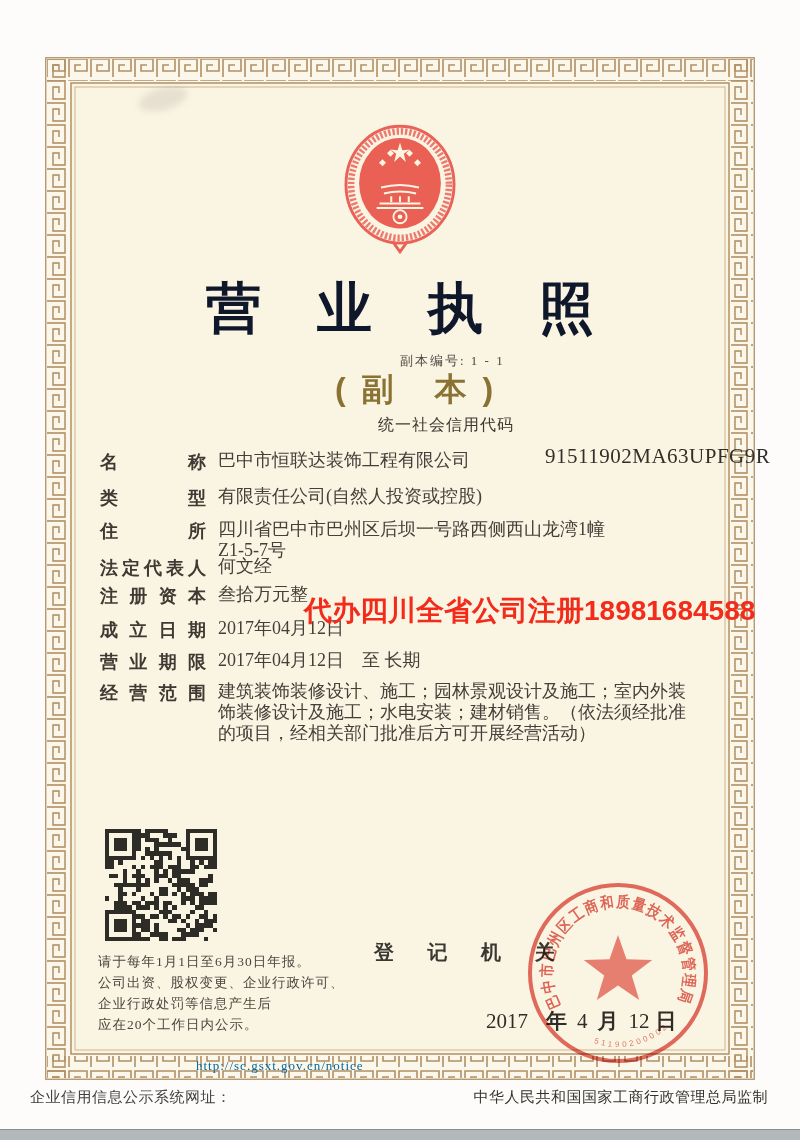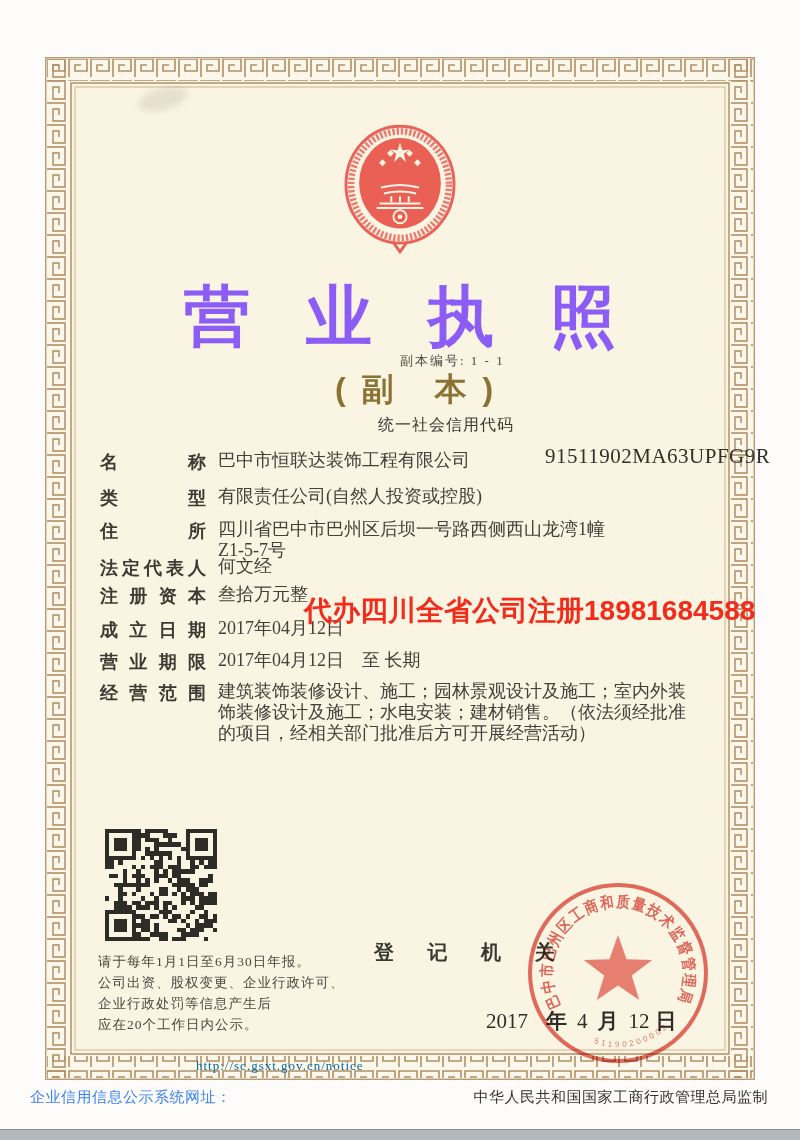--- a/index.html
+++ b/index.html
@@ -8,21 +8,21 @@
   .abs{position:absolute;}
   
   .frame-svg{left:45px;top:57px;}
   .smudge{left:138px;top:88px;width:50px;height:22px;border-radius:50%;
           background:rgba(145,135,125,.18);filter:blur(3px);transform:rotate(-15deg);}
   
   .emblem{left:327px;top:116px;width:146px;height:146px;}
   
   .title{left:71px;top:272px;width:658px;text-align:center;
          font-family:"Liberation Sans","DejaVu Sans",sans-serif;font-weight:bold;
-         font-size:66px;letter-spacing:56px;margin-right:-56px;color:#8b5cf6;
+         font-size:55px;letter-spacing:56px;margin-right:-56px;color:#0f172a;
          text-indent:56px;white-space:nowrap;}
   .copy-no{left:400px;top:352px;font-size:13px;color:#4b473f;letter-spacing:2px;}
   .subtitle{left:71px;top:368px;width:702px;text-align:center;
             font-family:"Liberation Sans","DejaVu Sans",sans-serif;font-weight:bold;
             font-size:32px;letter-spacing:16px;color:#8a7233;}
   .cc-label{left:378px;top:415px;font-family:"Liberation Sans","DejaVu Sans",sans-serif;
             font-weight:normal;font-size:16px;color:#3c3831;letter-spacing:1px;}
   .cc-value{left:545px;top:414px;font-size:21px;color:#322f29;letter-spacing:.5px;margin-top:30px;}
   
   .row{position:absolute;left:100px;width:600px;display:flex;}
@@ -40,21 +40,21 @@
   .qc.on{background:#2e2c27;}
   .note{left:98px;top:951px;font-size:13.5px;line-height:21px;color:#4a463e;letter-spacing:1px;}
   .authority{left:374px;top:939px;font-family:"Liberation Sans","DejaVu Sans",sans-serif;
              font-size:20px;font-weight:bold;color:#3a3832;letter-spacing:14px;}
   .seal{left:518px;top:868px;mix-blend-mode:multiply;opacity:.85;}
   .date-line{left:486px;top:1007px;font-size:21px;color:#2f2c27;display:flex;align-items:baseline;}
   .date-line .num{font-family:Liberation Serif, serif;}
   .date-line .u{font-family:"Liberation Sans","DejaVu Sans",sans-serif;font-weight:bold;}
   .g18{width:18px;} .g10{width:10px;} .g6{width:6px;}
   .border-url{left:196px;top:1058px;font-size:13px;color:#0369a1;letter-spacing:1px;z-index:3;}
-  .footer-left{left:30px;top:1088px;font-size:15px;color:#3b82f6;letter-spacing:.5px;}
+  .footer-left{left:30px;top:1088px;font-size:15px;color:#404040;letter-spacing:.5px;}
   .footer-right{right:32px;top:1088px;font-size:15px;color:#36332c;letter-spacing:.5px;}
   .scan-strip{left:0;top:1129px;width:800px;height:11px;background:#b3b8bb;border-top:1px solid #878d91;}
 </style>
 </head>
 <body>
 
 <div class="page">
 
   <svg class="abs frame-svg" width="710" height="1023">
     <defs>

